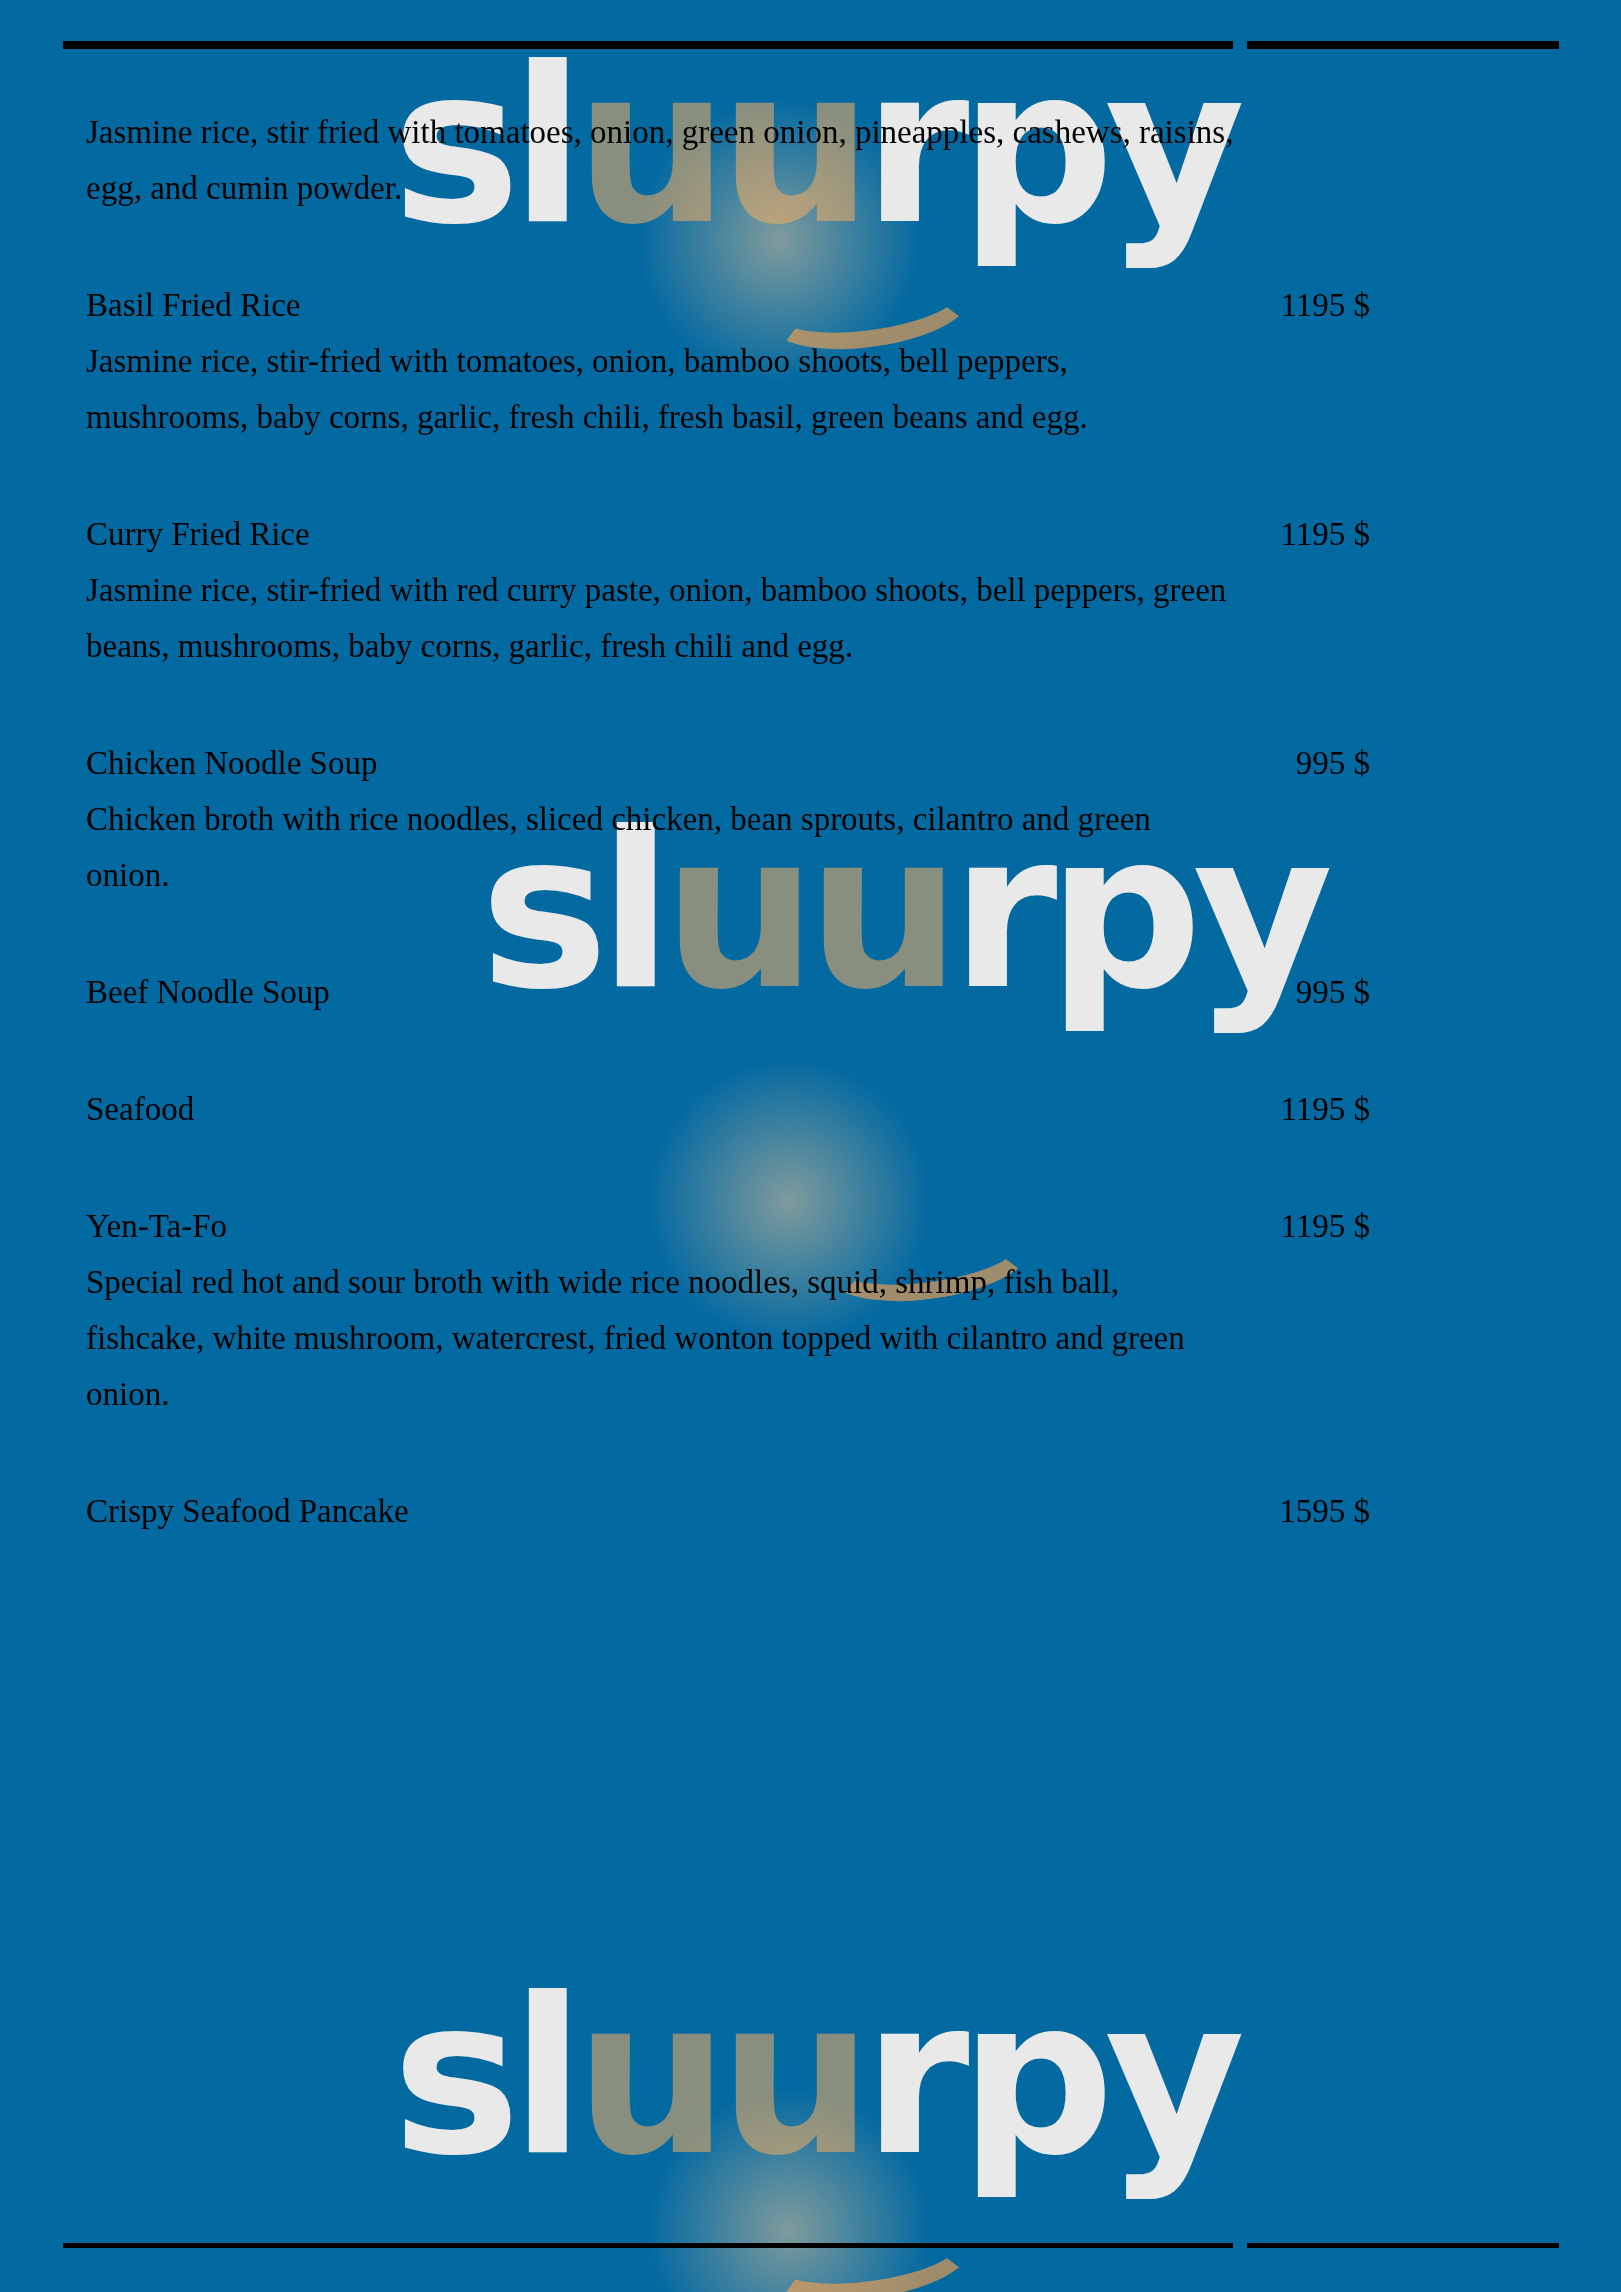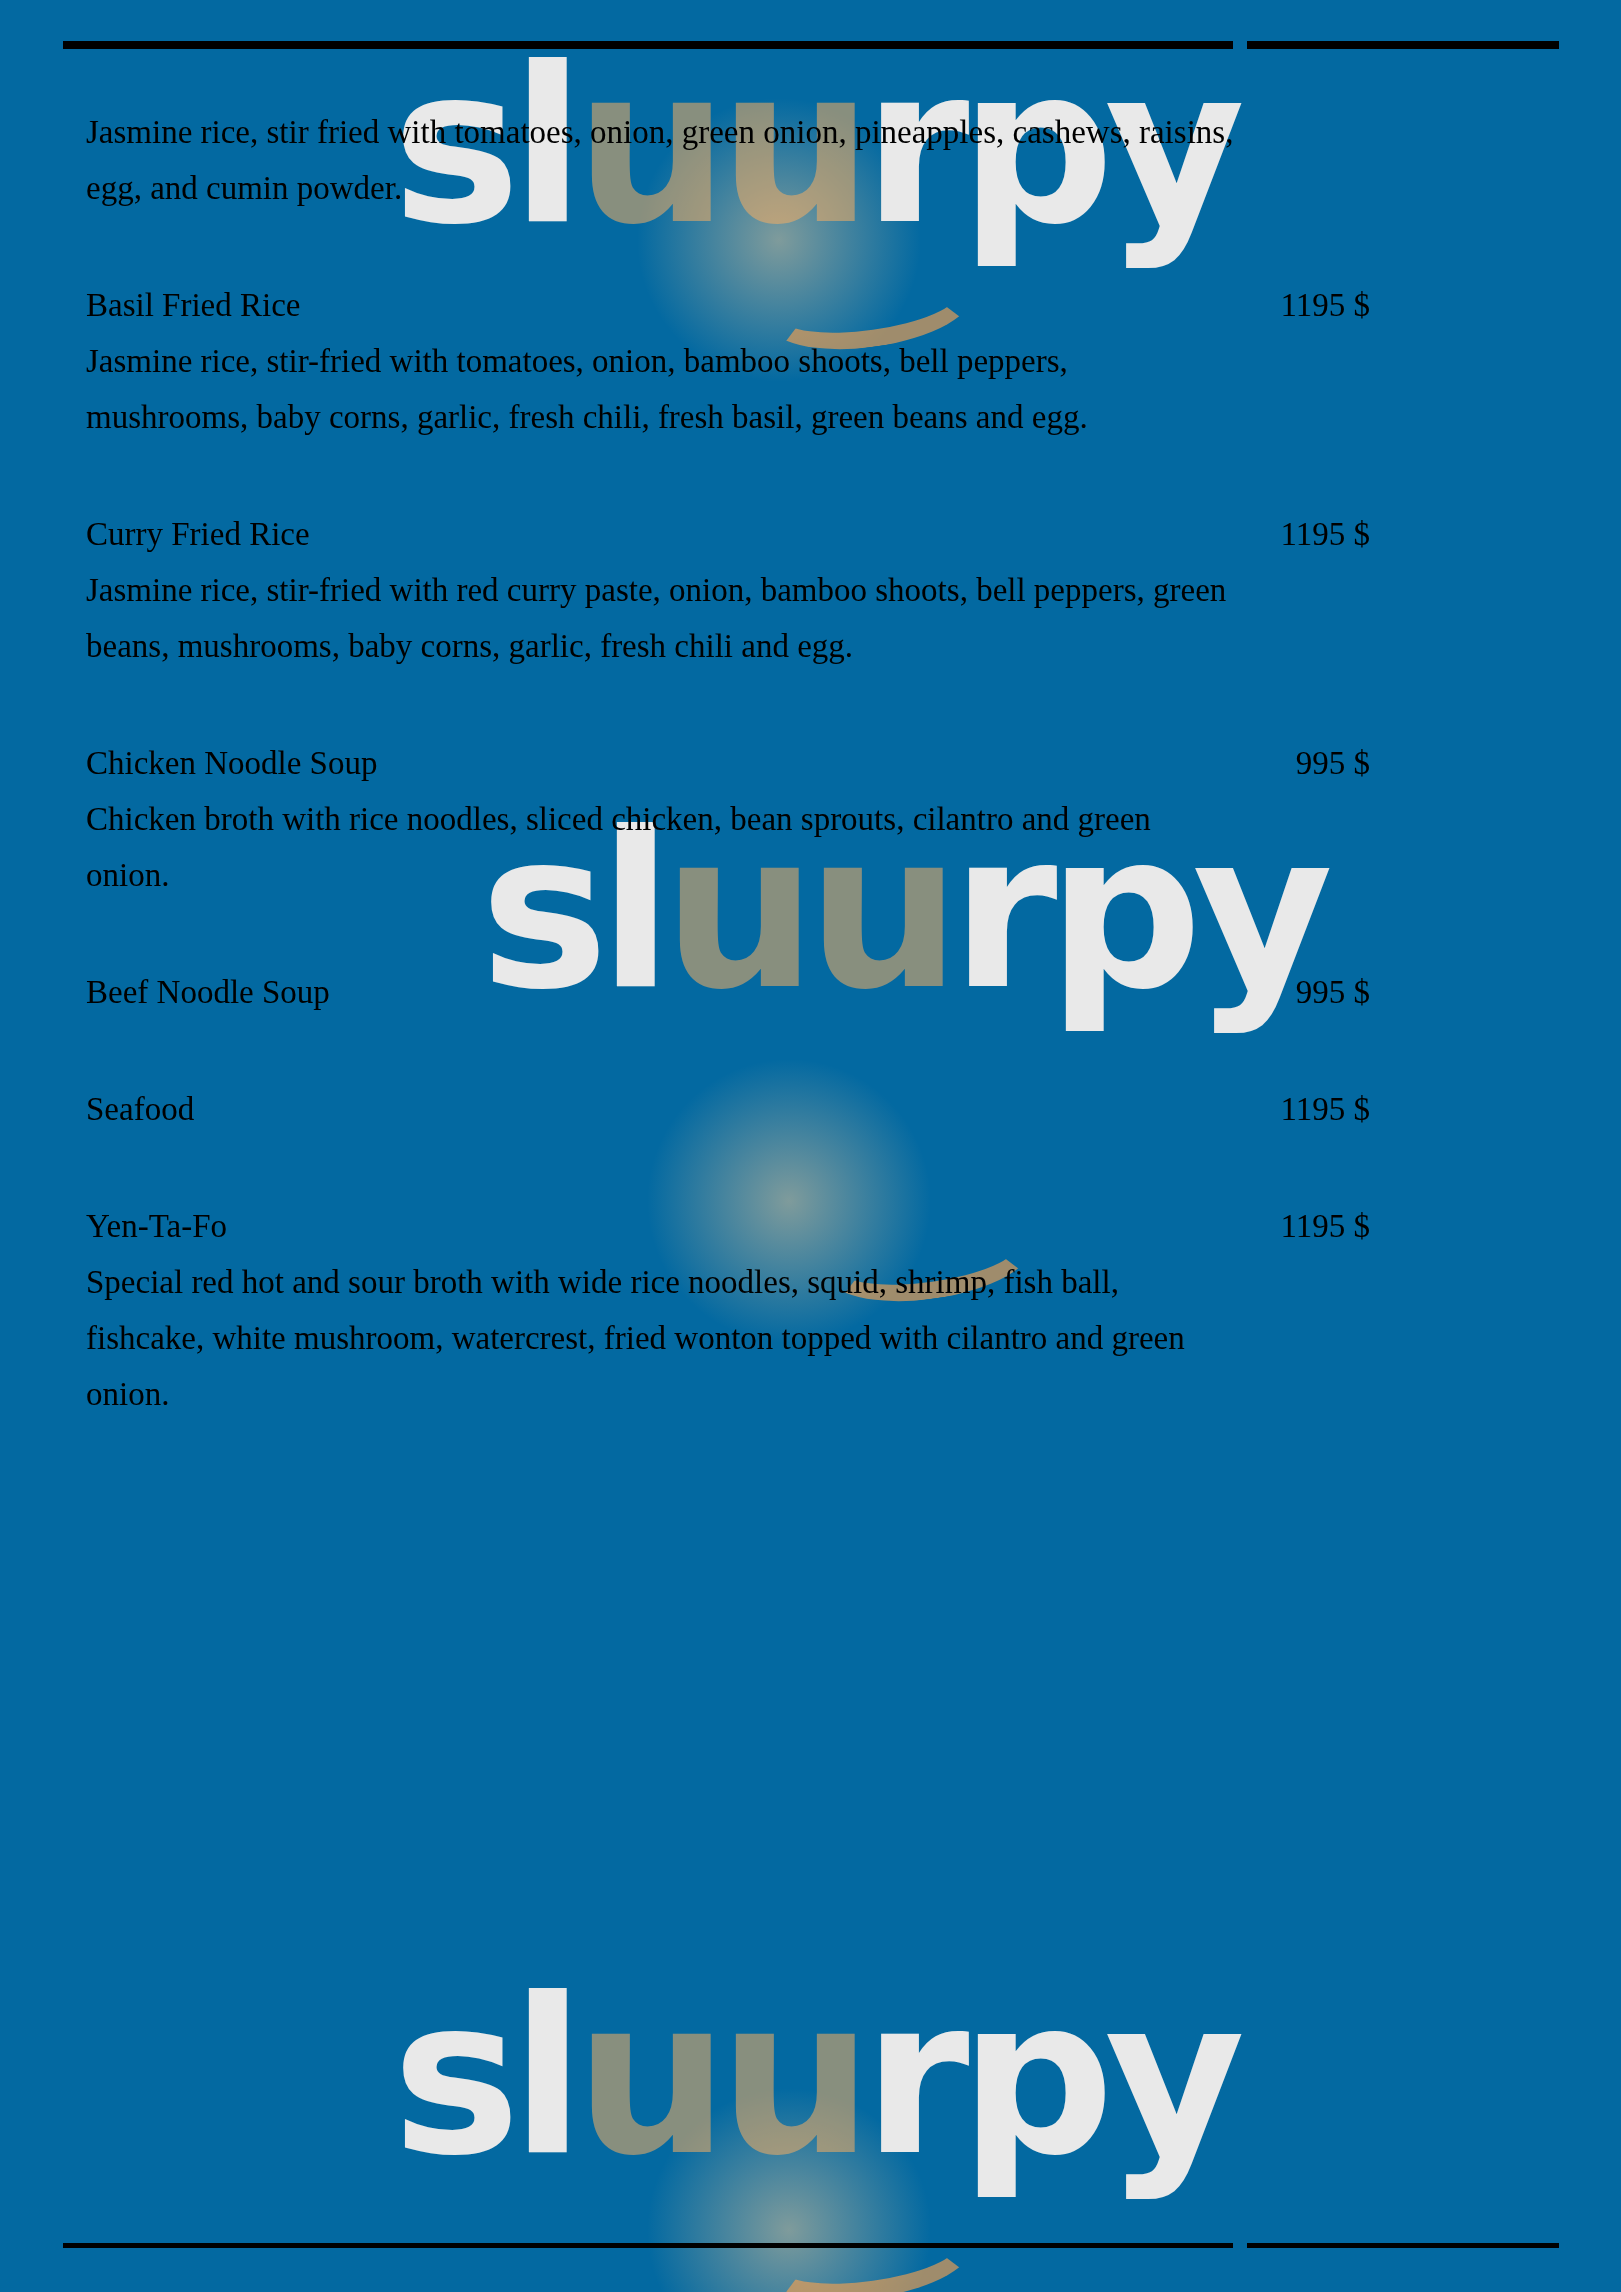--- a/index.html
+++ b/index.html
@@ -144,16 +144,23 @@
 
     <section class="item">
       <div class="item-head">
         <span class="item-name">Yen-Ta-Fo</span>
         <span class="item-price">1195 $</span>
       </div>
       <p class="desc">Special red hot and sour broth with wide rice noodles, squid, shrimp, fish ball, fishcake, white mushroom, watercrest, fried wonton topped with cilantro and green onion.</p>
     </section>
 
 
+    <section class="item">
+      <div class="item-head">
+        <span class="item-name">Crispy Seafood Pancake</span>
+        <span class="item-price">1595 $</span>
+      </div>
+
+    </section>
 
   </div>
 </div>
 
 
 </body></html>

